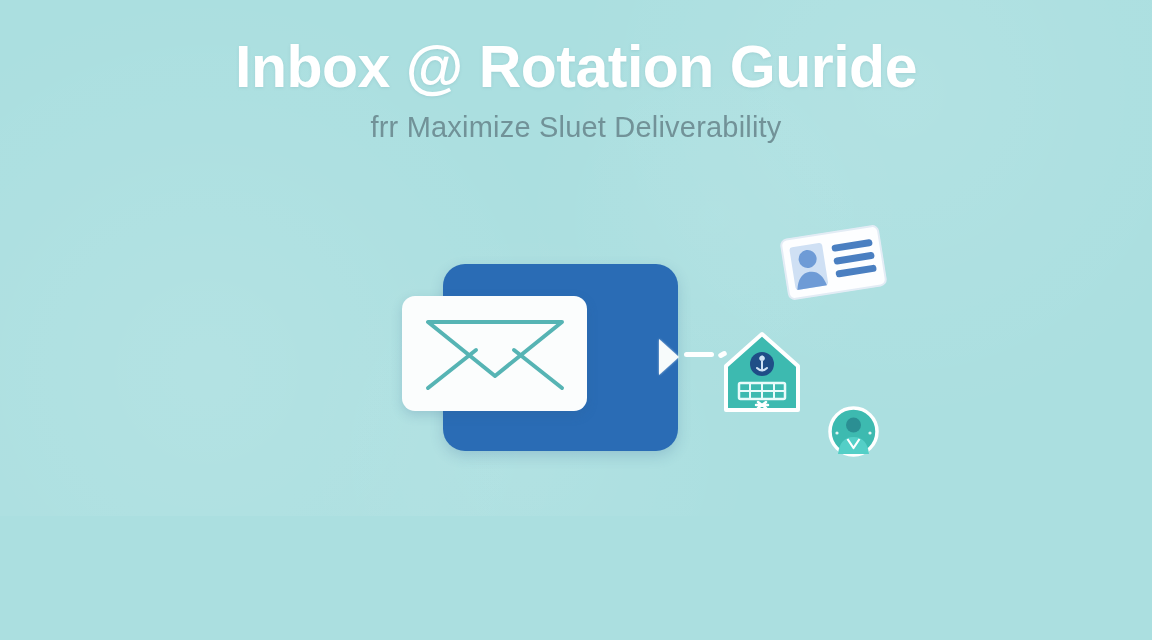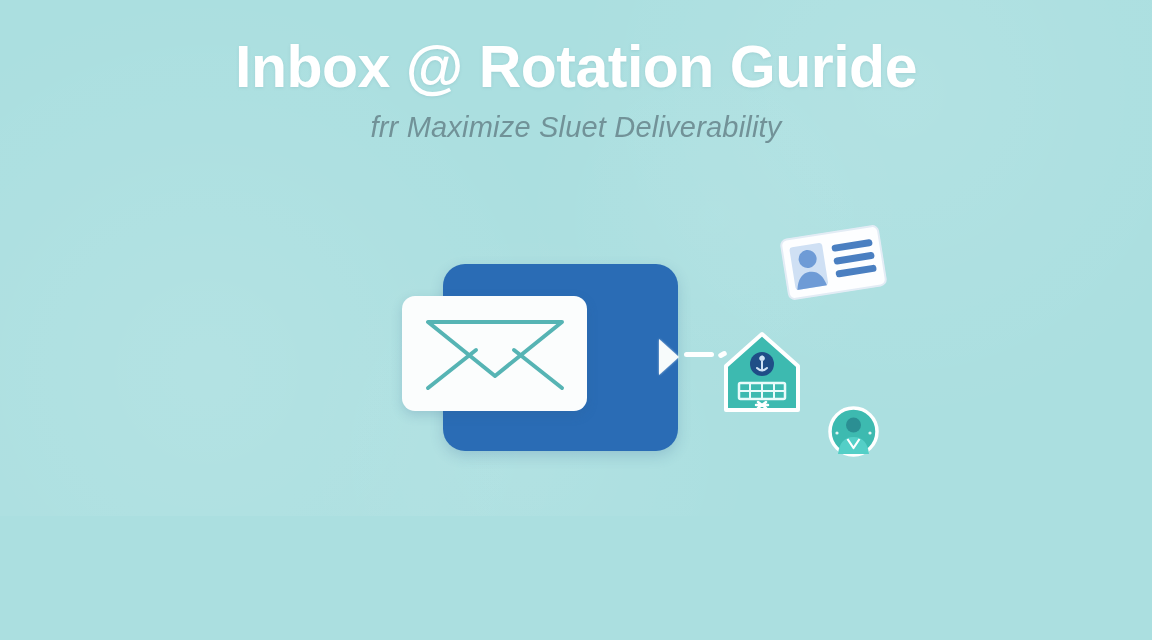--- a/index.html
+++ b/index.html
@@ -52,21 +52,20 @@
     text-shadow: 0 1px 3px rgba(120,170,175,0.28);
   }
   #page-subtitle {
     margin-top: 11px;
     font-size: 29px;
     font-weight: 300;
     color: #6d8c92;
     letter-spacing: 0.2px;
     white-space: nowrap;
     opacity: 0.92;
-    font-style: italic;
   }
 
   
   #illustration {
     position: absolute;
     left: 0;
     top: 0;
     width: 1152px;
     height: 640px;
   }

